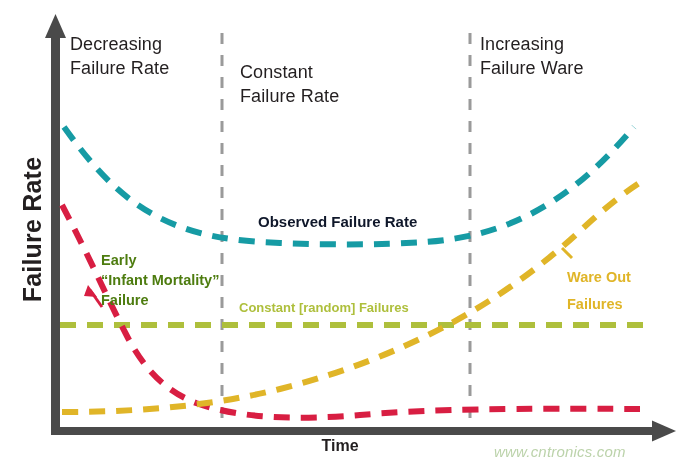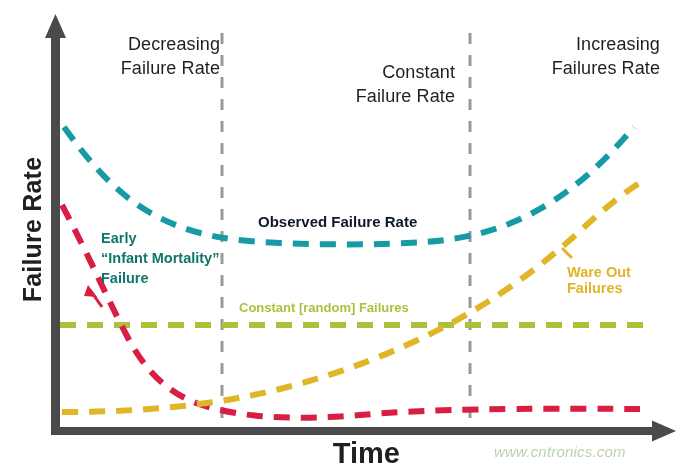--- a/index.html
+++ b/index.html
@@ -19,21 +19,21 @@
   }
   svg.chart {
     position: absolute;
     left: 0;
     top: 0;
     width: 680px;
     height: 470px;
   }
   .region-title {
     position: absolute;
-    text-align: right;
+    text-align: left;
     font-size: 18px;
     line-height: 24px;
     color: #231f20;
     font-family: "Liberation Sans", sans-serif;
     white-space: pre-line;
     letter-spacing: 0.1px;
   }
   #region-0 { left: 70px;  top: 32px;  width: 150px; }
   #region-1 { left: 240px; top: 32px;  width: 215px; margin-top: 28px; }
   #region-2 { left: 480px; top: 32px;  width: 180px; }
@@ -47,35 +47,35 @@
     white-space: pre-line;
   }
   #label-observed {
     left: 258px;
     top: 212px;
     color: #0f172a;
     font-size: 15px;
   }
   #label-early {
     left: 101px;
-    top: 228px;
-    color: #0f766e;
+    top: 250px;
+    color: #4d7c0f;
     line-height: 20px;
   }
   #label-constant {
     left: 239px;
     top: 298px;
     color: #aebf3c;
     font-size: 13px;
   }
   #label-wearout {
     left: 567px;
     top: 264px;
     color: #e0b528;
-    line-height: 16px;
+    line-height: 27px;
   }
 
   #y-axis-title {
     position: absolute;
     left: -63px;
     top: 215px;
     width: 190px;
     text-align: center;
     transform: rotate(-90deg);
     transform-origin: center center;
@@ -83,22 +83,22 @@
     font-weight: bold;
     color: #231f20;
     font-family: "Liberation Sans", sans-serif;
     letter-spacing: 0.2px;
   }
   #x-axis-title {
     position: absolute;
     left: 280px;
     top: 437px;
     width: 120px;
-    text-align: right;
-    font-size: 29px;
+    text-align: center;
+    font-size: 16px;
     font-weight: bold;
     color: #231f20;
     font-family: "Liberation Sans", sans-serif;
   }
   #watermark {
     position: absolute;
     left: 494px;
     top: 443px;
     font-size: 15px;
     color: #bcd3ab;
@@ -150,21 +150,21 @@
     <polygon points="88,285 97,297 84,296" fill="#d81e42"></polygon>
 
     <path d="M 572 258 L 562 248" stroke="#e0b528" stroke-width="3" fill="none"></path>
   </svg>
 
   <div class="region-title" id="region-0">Decreasing
 Failure Rate</div>
   <div class="region-title" id="region-1">Constant
 Failure Rate</div>
   <div class="region-title" id="region-2">Increasing
-Failures Rate</div>
+Failure Ware</div>
 
   <div class="series-label" id="label-observed">Observed Failure Rate</div>
   <div class="series-label" id="label-early">Early
 “Infant Mortality”
 Failure</div>
   <div class="series-label" id="label-constant">Constant [random] Failures</div>
   <div class="series-label" id="label-wearout">Ware Out
 Failures</div>
 
   <div id="y-axis-title">Failure Rate</div>

